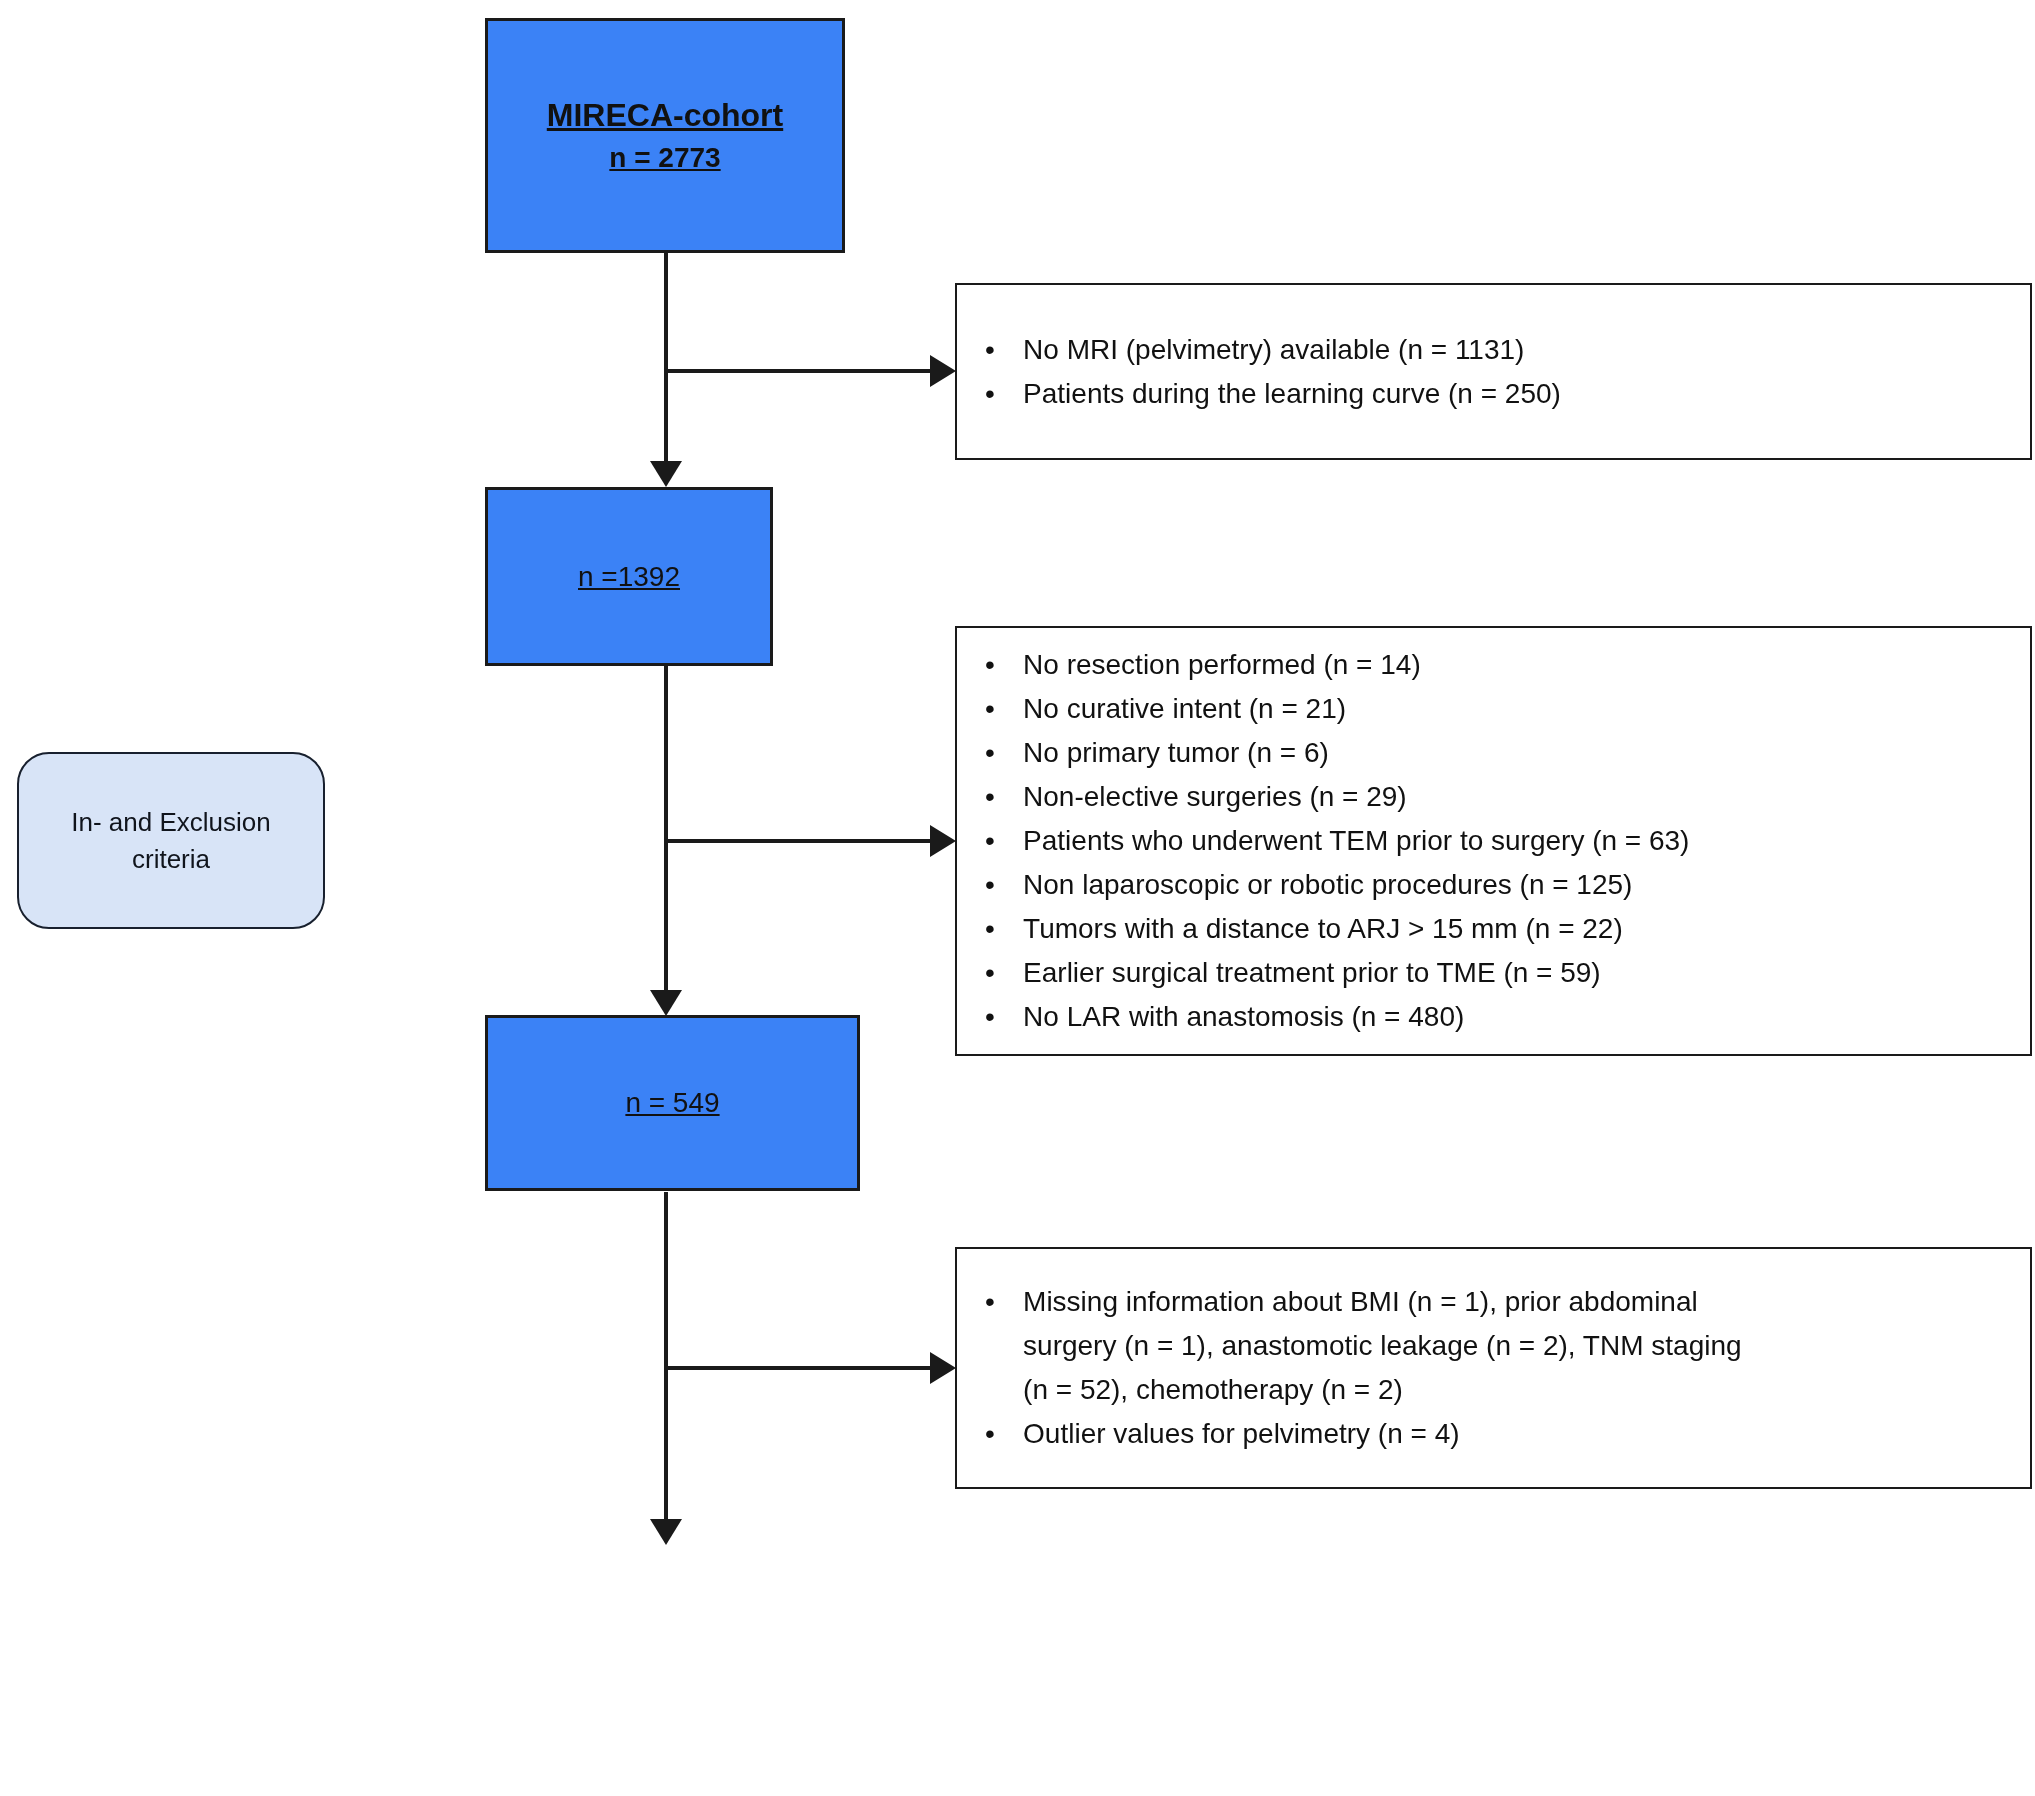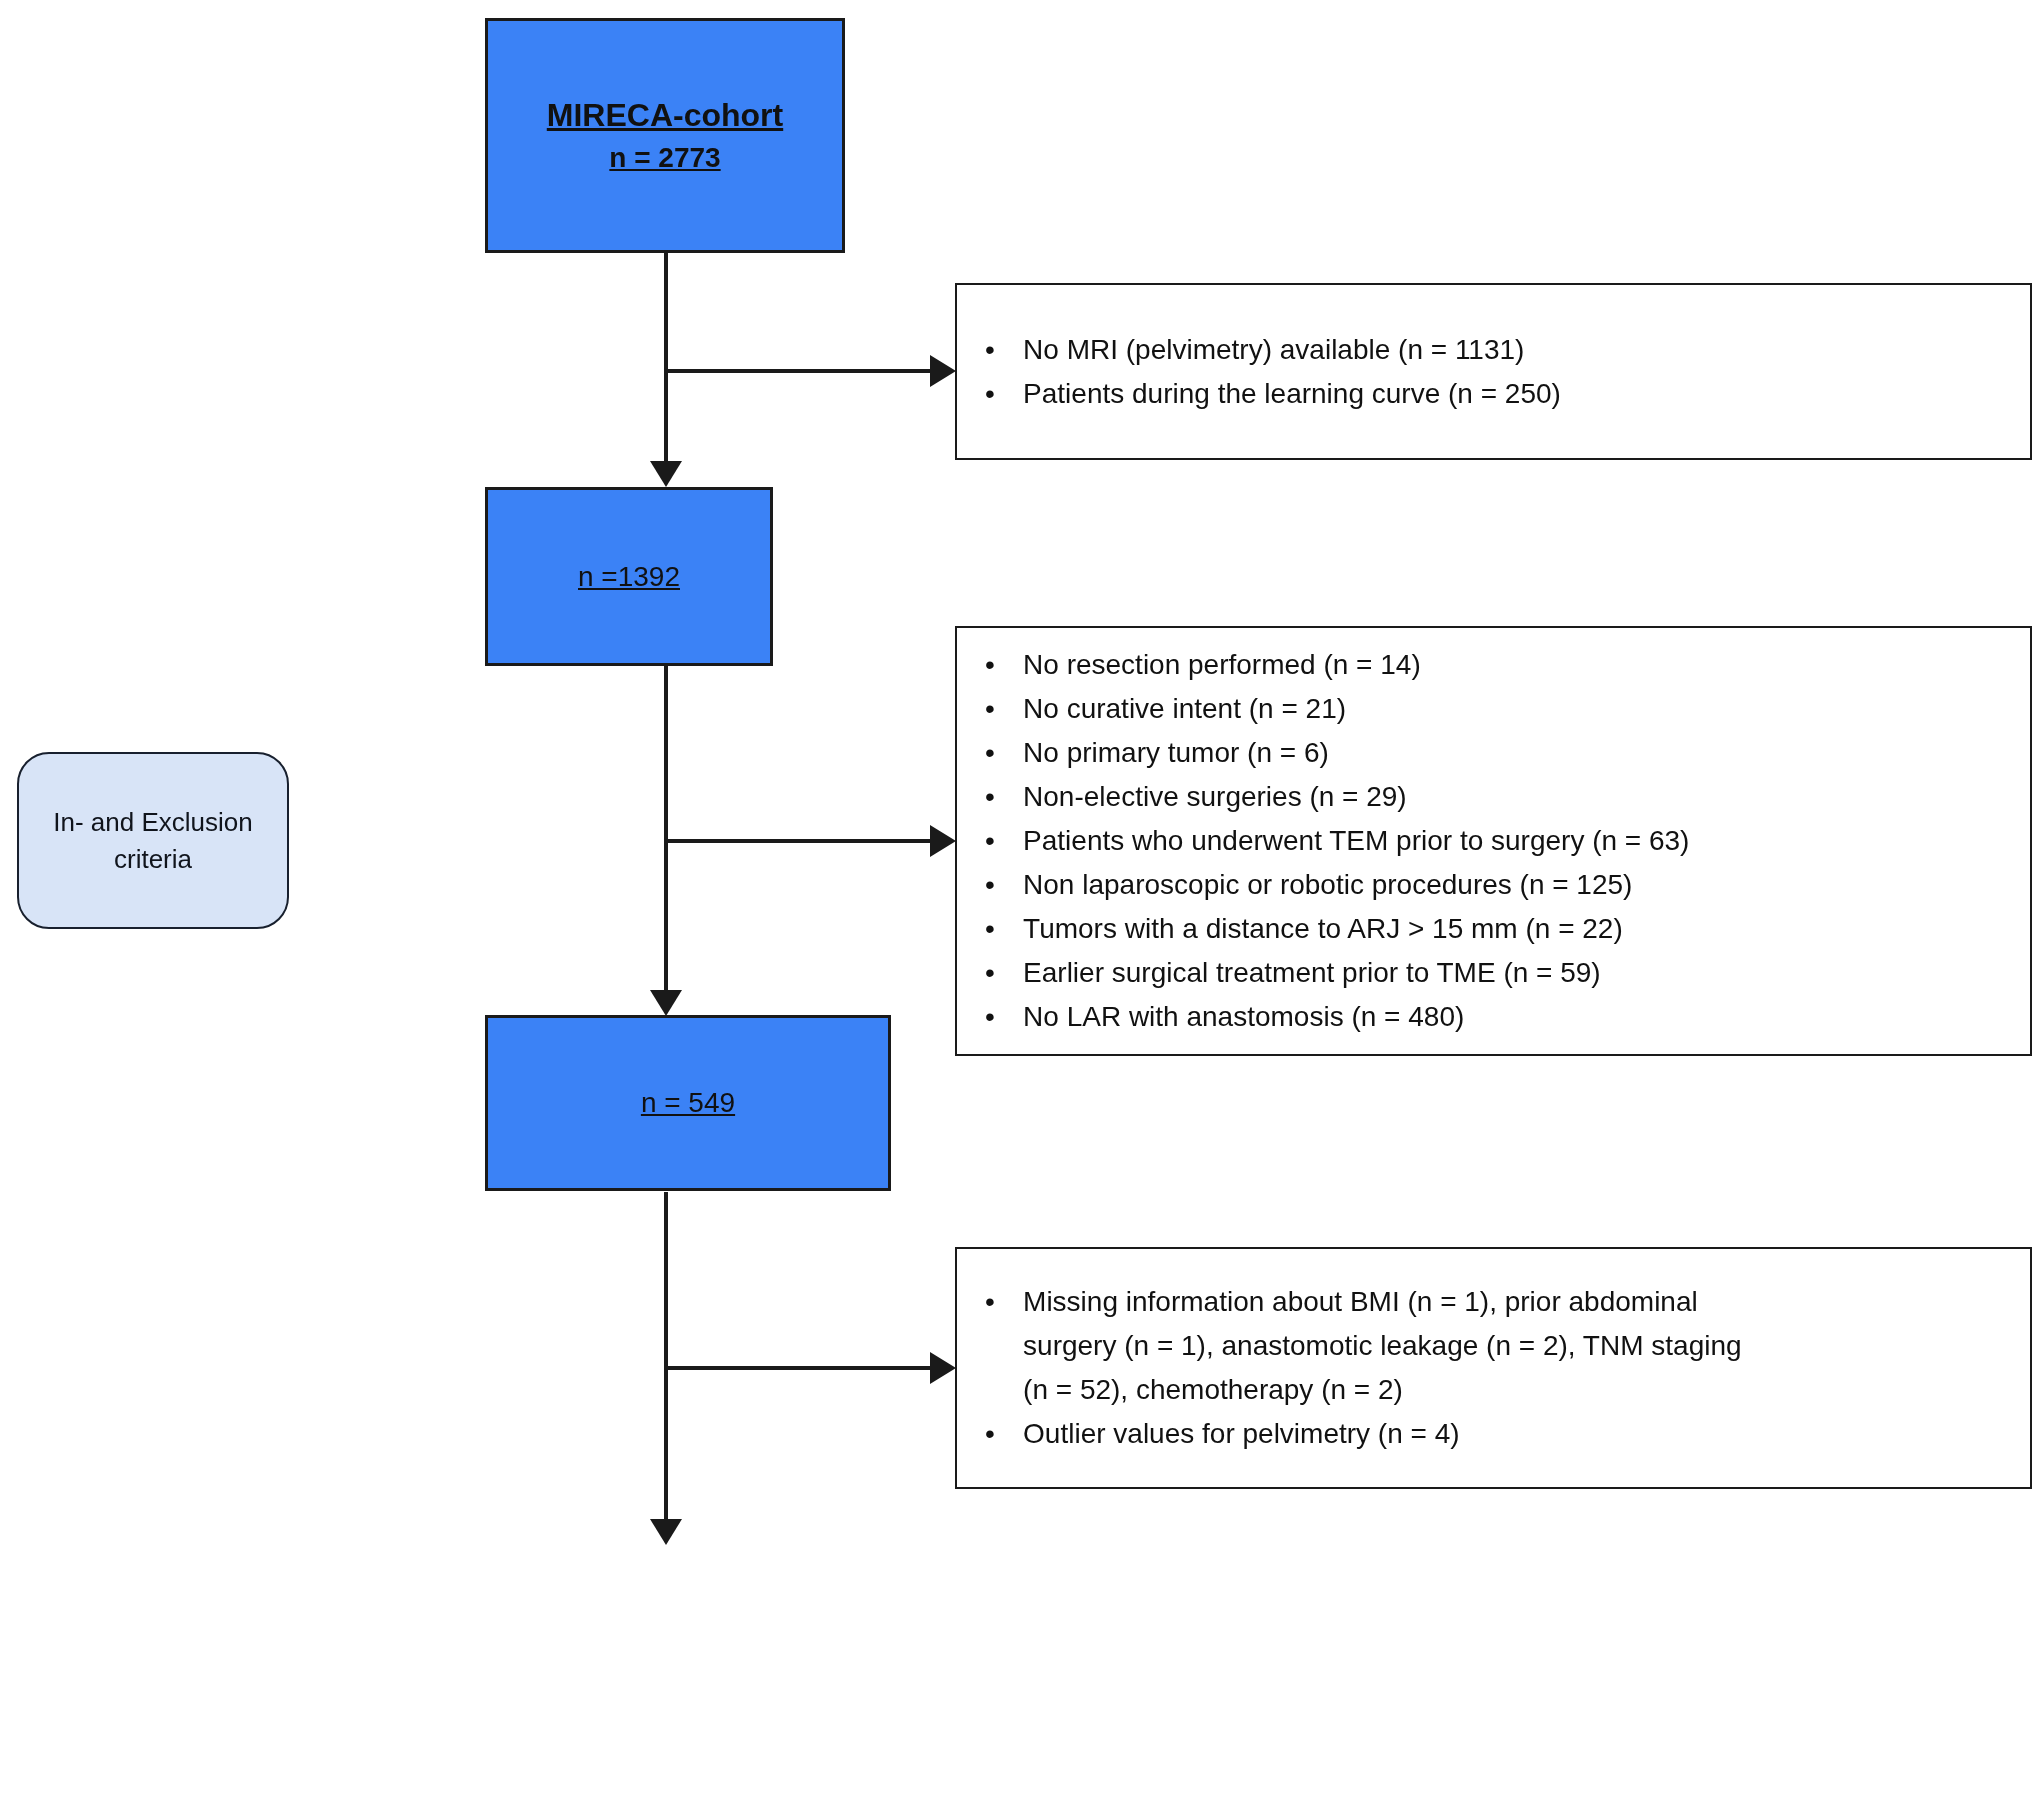--- a/index.html
+++ b/index.html
@@ -134,26 +134,26 @@
 
   <div class="main-box" style="left:485px; top:18.3px; width:360px; height:235px;">
     <div class="main-title">MIRECA-cohort</div>
     <div class="n-text n-bold">n = 2773</div>
   </div>
 
   <div class="main-box" style="left:485px; top:487px; width:288px; height:179px;">
     <div class="n-text">n =1392</div>
   </div>
 
-  <div class="main-box" style="left:485px; top:1015px; width:406px; height:176px;">
+  <div class="main-box" style="left:485px; top:1015px; width:375px; height:176px;">
     <div class="n-text">n = 549</div>
   </div>
 
 
-  <div class="side-label" style="left:17px; top:752px; width:272px; height:177px;justify-content:center;">
+  <div class="side-label" style="left:17px; top:752px; width:308px; height:177px;justify-content:center;">
     <div class="ln">In- and Exclusion</div>
     <div class="ln">criteria</div>
   </div>
 
 
   <div class="ex-box" style="left:955px; top:283px; width:1077px; height:177px;">
     <div class="bullet-item">
       <div class="bullet-dot">•</div>
       <div class="bullet-lines">
           <div class="ln">No MRI (pelvimetry) available (n = 1131)</div>

